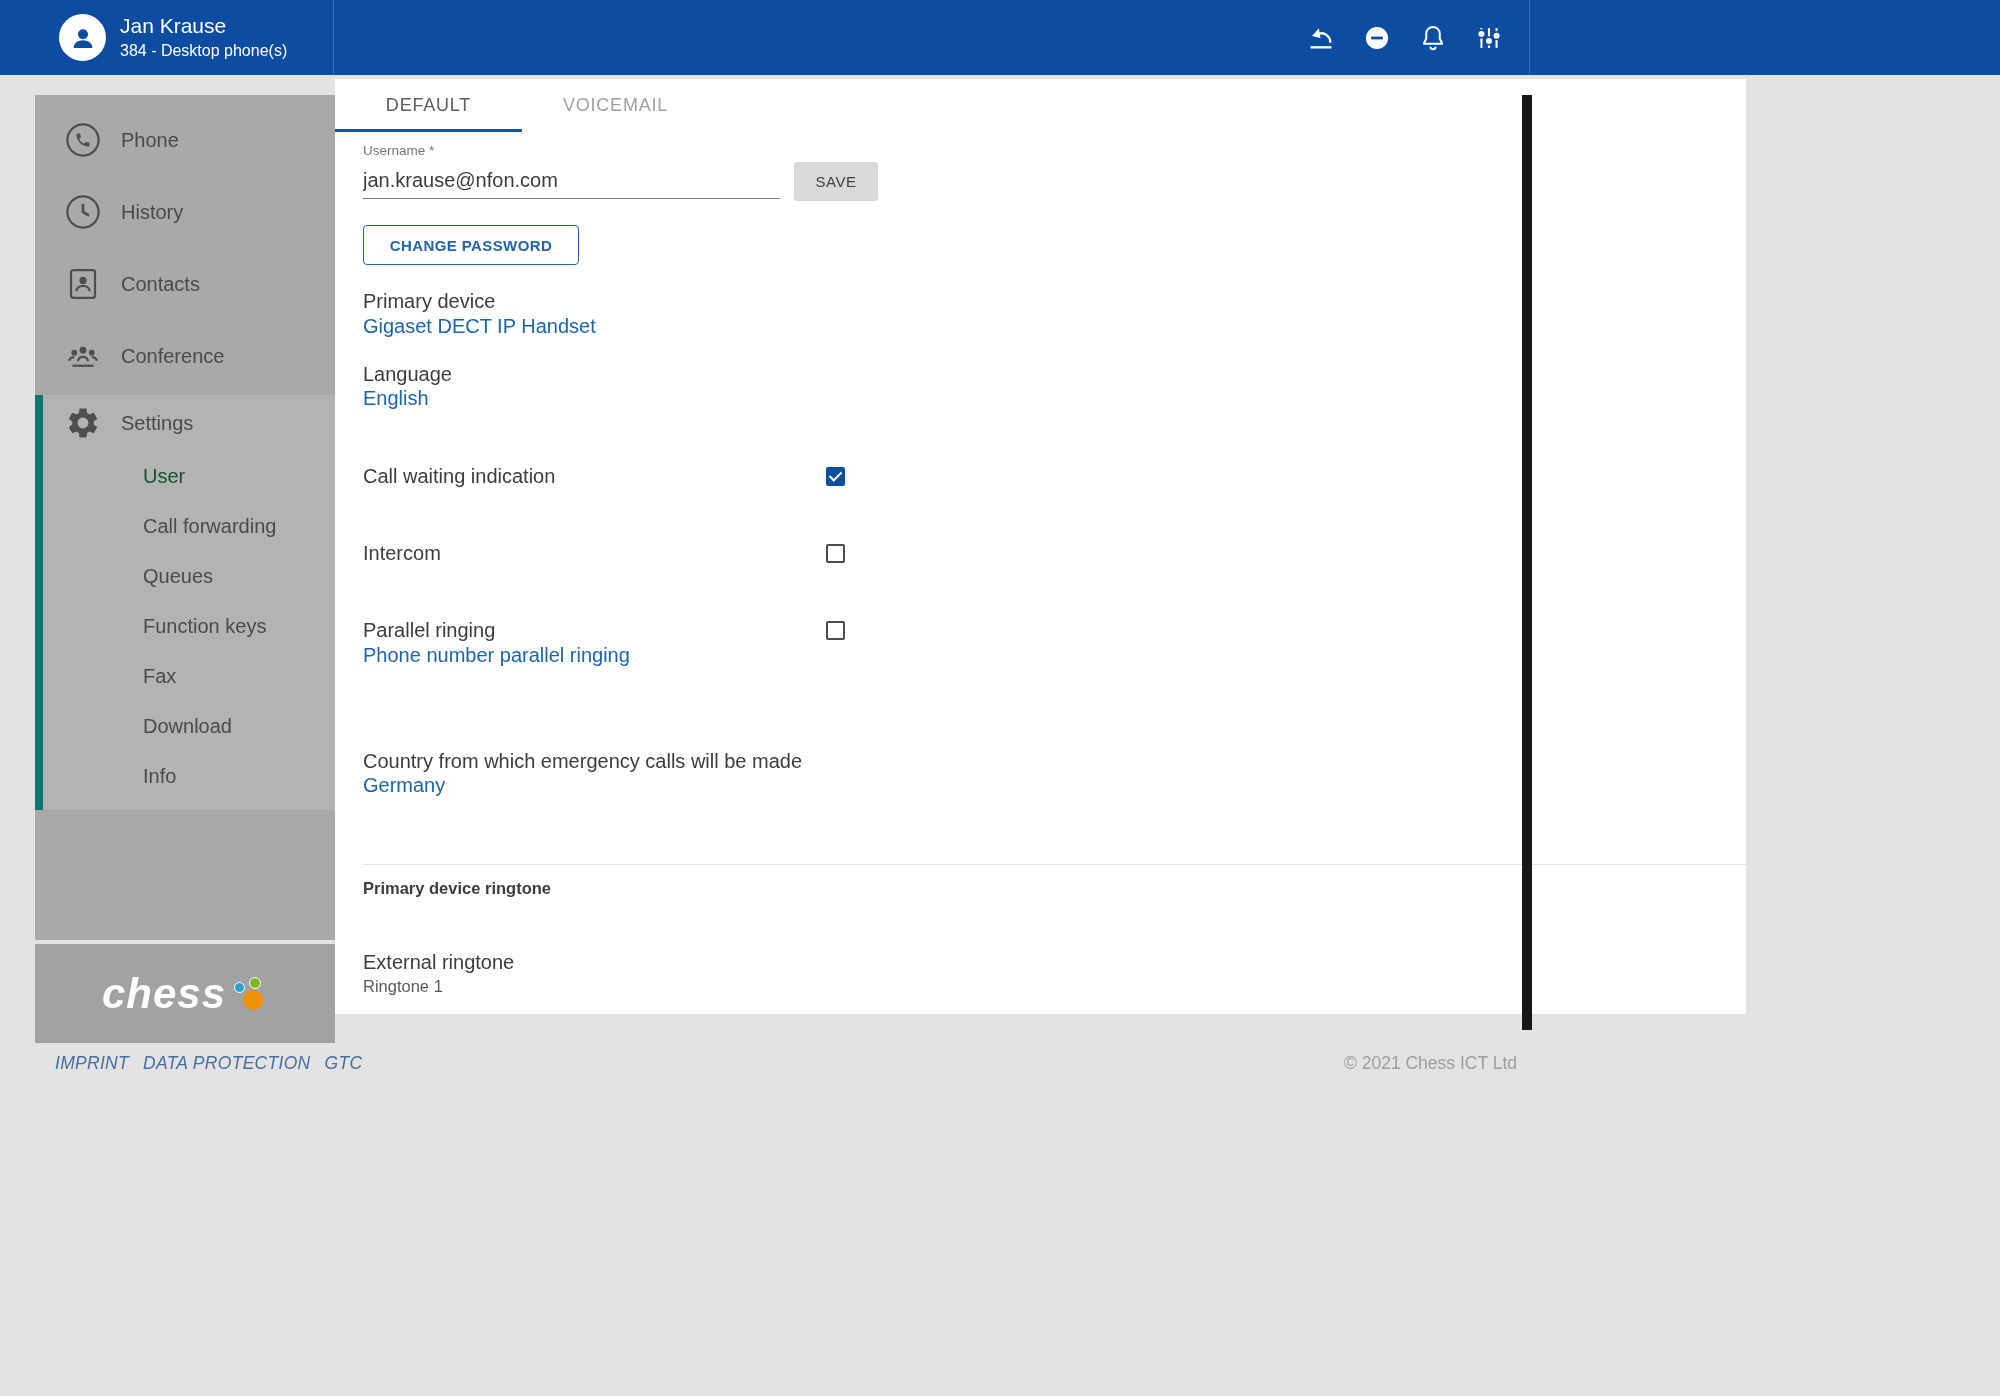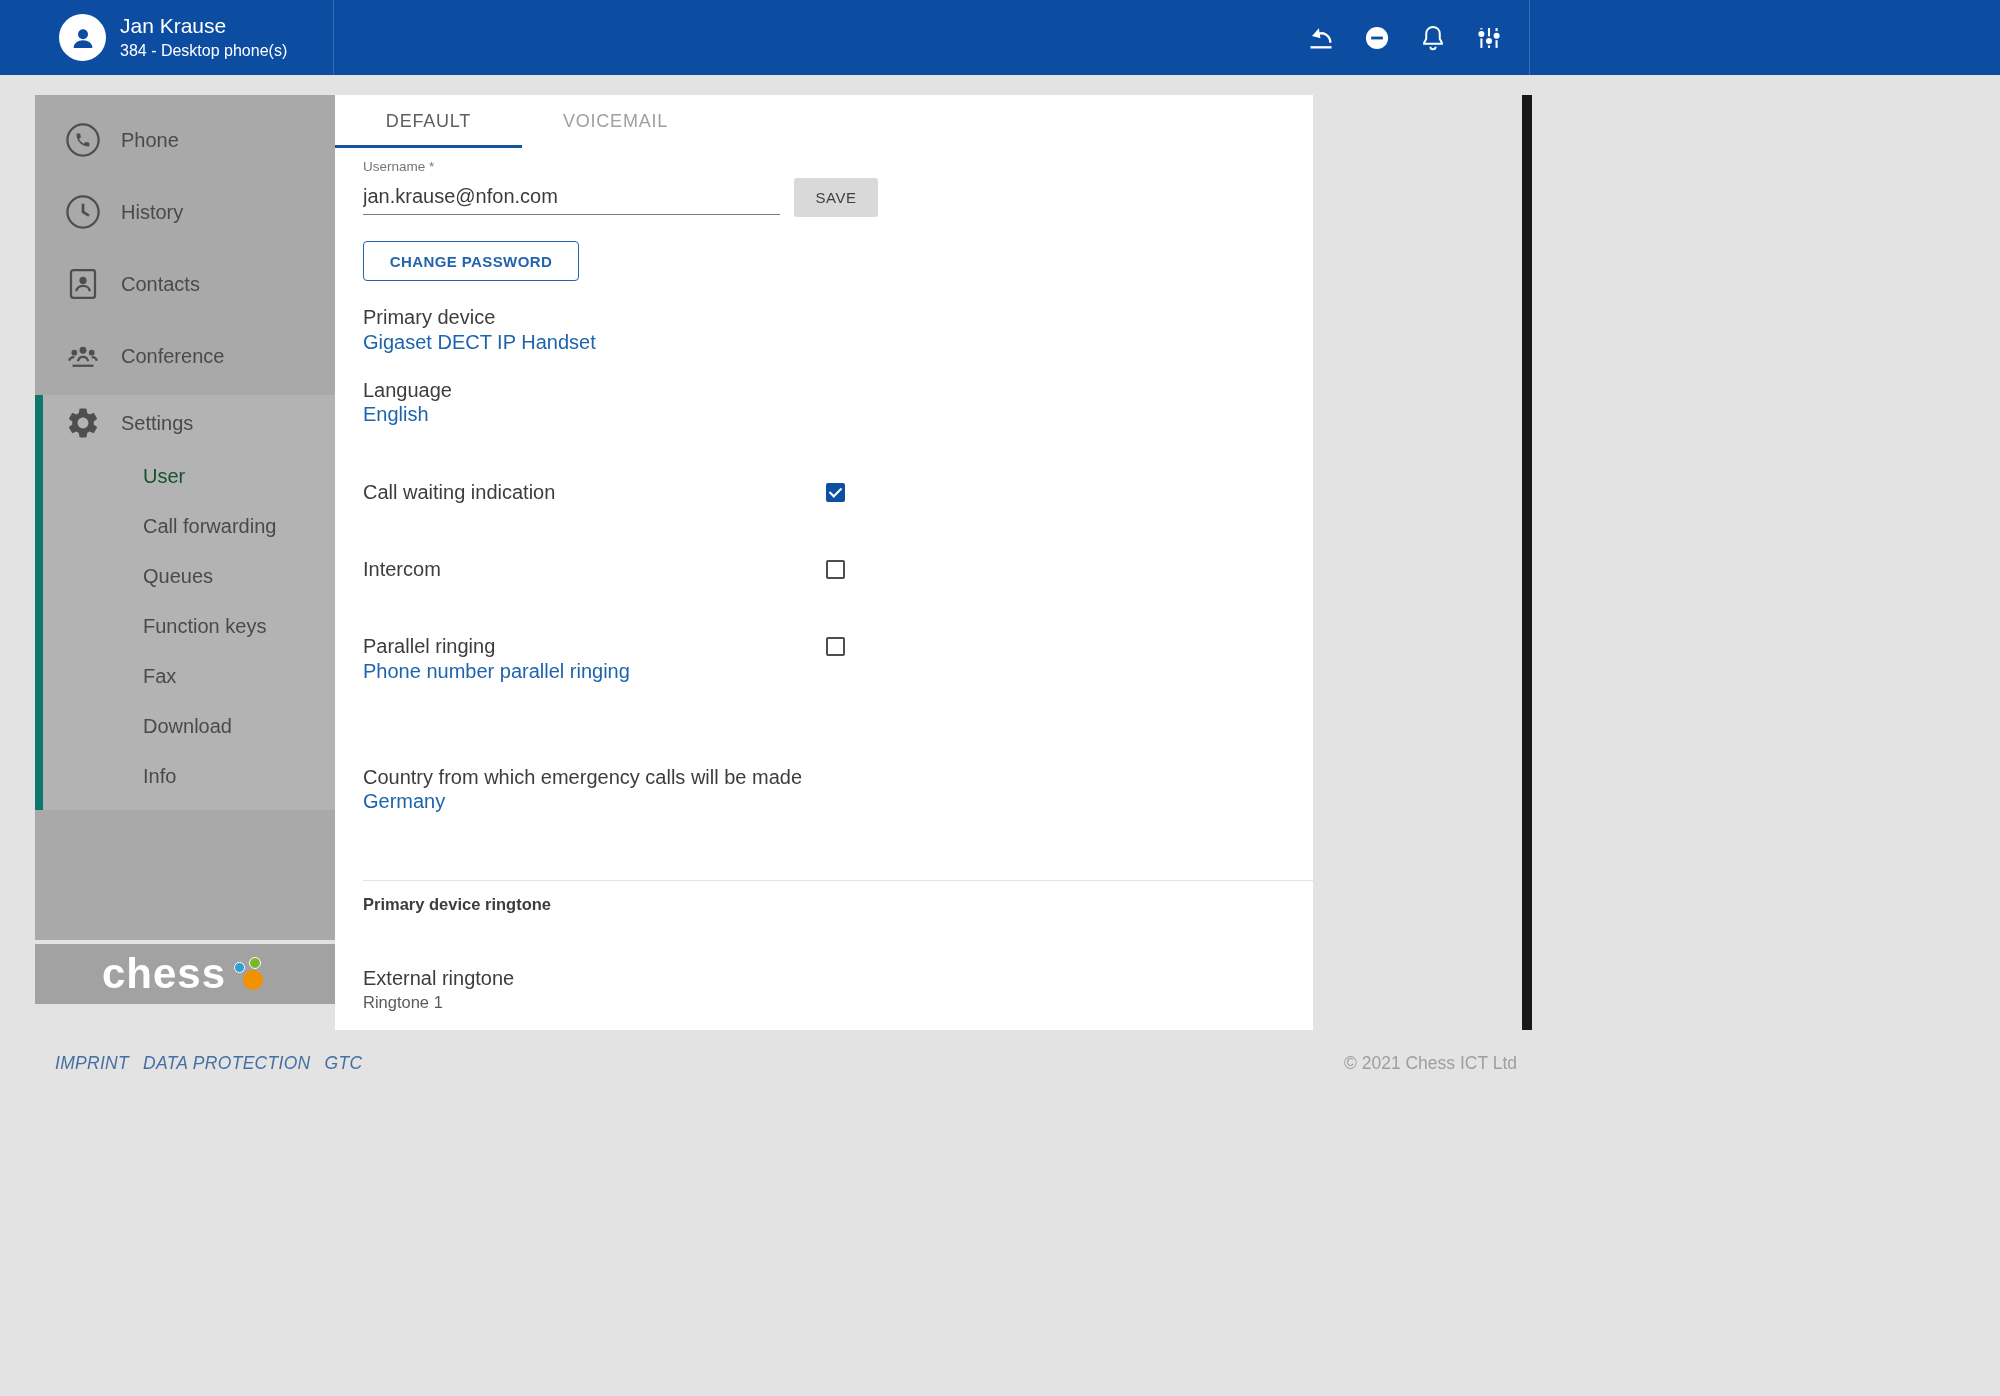--- a/index.html
+++ b/index.html
@@ -24,31 +24,31 @@
   .nav-block { position:absolute; left:0; top:0; width:300px; height:300px; background:#a9a9a9; padding-top:9px; }
   .nav-item { height:72px; display:flex; align-items:center; padding-left:30px; gap:20px; cursor:pointer; }
   .nav-item svg, .settings-header svg { width:36px; height:36px; flex:0 0 36px; }
   .nav-label { font-size:20px; color:#4a4a4a; }
   .settings-block { position:absolute; left:0; top:300px; width:300px; height:415px; background:#b3b3b3;
                     border-left:8px solid #0f766e;text-align:right; }
   .settings-header { height:56px; display:flex; align-items:center; padding-left:22px; gap:20px; cursor:pointer; }
   .sub-item { height:50px; display:flex; align-items:center; padding-left:100px; font-size:20px; color:#4a4a4a; cursor:pointer; }
   .sub-item.active { color:#14532d; }
   .side-filler { position:absolute; left:0; top:715px; width:300px; height:130px; background:#a9a9a9; }
-  .logo-block { position:absolute; left:0; top:849px; width:300px; height:60px; background:#a2a2a2;
-                display:flex; align-items:center; justify-content:center; }
+  .logo-block { position:absolute; left:0; top:849px; width:300px; height:99px; background:#a2a2a2;
+                display:flex; align-items:center; justify-content:center;font-style:italic; }
   .chess-logo { display:flex; align-items:center; }
   .chess-text { color:#fff; font-size:42px; font-weight:bold; letter-spacing:1px; }
   .chess-dots { position:relative; width:38px; height:40px; margin-left:4px; }
   .dot { position:absolute; border-radius:50%; }
   .dot-orange { width:20px; height:20px; left:13px; top:16px; background:#f29200; }
   .dot-green  { width:12px; height:12px; left:19px; top:3px;  background:#7ab829; border:1px solid #fff; }
   .dot-blue   { width:11px; height:11px; left:4px;  top:8px;  background:#2f9fd0; border:1px solid #fff; }
   
-  .main { position:absolute; left:335px; top:95px; width:978px; height:935px; background:#fff; }
+  .main { position:absolute; left:335px; top:79px; width:1411px; height:935px; background:#fff; }
   .tabs { position:absolute; left:0; top:0; height:53px; display:flex; }
   .tab { width:187px; display:flex; align-items:center; justify-content:center;
          font-size:18px; letter-spacing:.8px; color:#a0a0a0; cursor:pointer; position:relative; }
   .tab.active { color:#5f5f5f; }
   .tab.active::after { content:""; position:absolute; left:0; right:0; bottom:0; height:3px; background:#17549f; }
   .u-label { position:absolute; left:28px; top:64px; font-size:13.5px; color:#757575; }
   .username-input { position:absolute; left:28px; top:84px; width:417px; height:36px;
                     border:none; border-bottom:1px solid #7a7a7a; outline:none;
                     font-family:"Liberation Sans",sans-serif; font-size:20px; color:#3c3c3c; background:#fff; }
   .save-btn { position:absolute; left:459px; top:83px; width:84px; height:39px; border:none; border-radius:3px;

